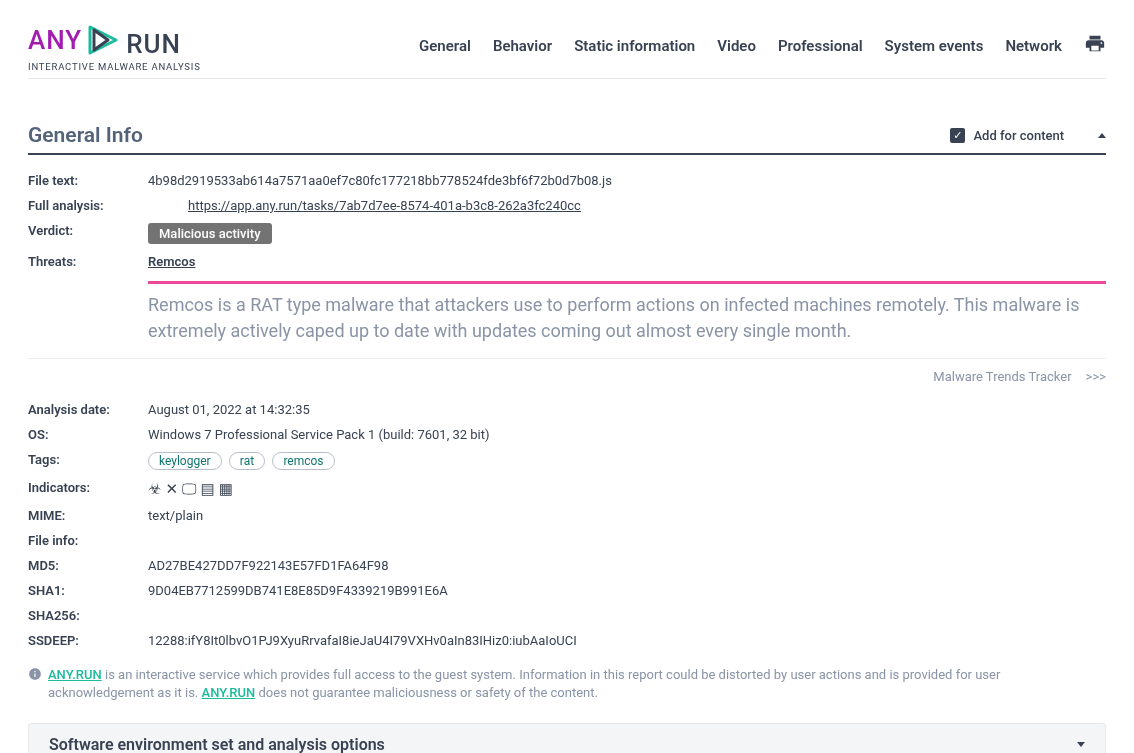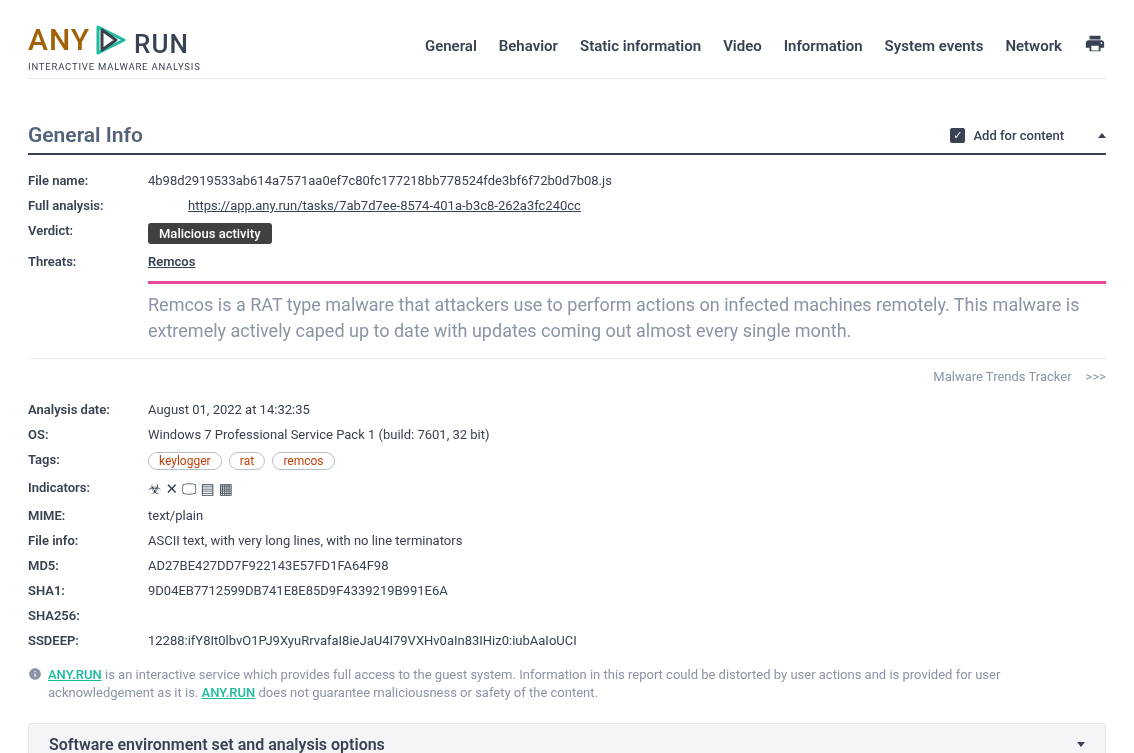--- a/index.html
+++ b/index.html
@@ -21,23 +21,23 @@
   .logo-wrap {
     display: flex;
     flex-direction: column;
   }
   .logo {
     display: flex;
     align-items: center;
     gap: 2px;
   }
   .logo-any {
-    font-size: 30px;
-    font-weight: 500;
-    color: #a16207;
+    font-size: 26px;
+    font-weight: 500;
+    color: #a21caf;
     letter-spacing: 1px;
   }
   .logo-run {
     font-size: 26px;
     font-weight: 500;
     color: #384252;
     letter-spacing: 1px;
     margin-top: 9px;
   }
   .logo-sub {
@@ -117,21 +117,21 @@
     color: #384252;
     word-break: break-all;
   }
   .info-value a {
     color: #384252;
     text-decoration: underline;
     margin-left: 40px;
   }
   .verdict-badge {
     display: inline-block;
-    background: #404040;
+    background: #737373;
     color: #fff;
     padding: 3px 11px;
     border-radius: 3px;
     font-size: 13px;
     font-weight: 500;
   }
   .threat-link {
     font-weight: 600;
     text-decoration: underline;
     color: #384252;
@@ -154,21 +154,21 @@
     margin: 14px 0 18px 0;
     border-top: 1px solid #eee;
     padding-top: 10px;
   }
   .tag-pill {
     display: inline-block;
     border: 1px solid #b8bec9;
     border-radius: 10px;
     padding: 1px 10px;
     font-size: 12px;
-    color: #c2410c;
+    color: #0f766e;
     margin-right: 4px;
   }
   .indicators {
     display: flex;
     gap: 4px;
     font-size: 15px;
     color: #384252;
   }
   .disclaimer {
     display: flex;
@@ -223,42 +223,42 @@
       </svg>
       <span class="logo-run">RUN</span>
     </div>
     <span class="logo-sub">INTERACTIVE MALWARE ANALYSIS</span>
   </div>
   <div class="nav">
     <a href="#">General</a>
     <a href="#">Behavior</a>
     <a href="#">Static information</a>
     <a href="#">Video</a>
-    <a href="#">Information</a>
+    <a href="#">Professional</a>
     <a href="#">System events</a>
     <a href="#">Network</a>
     <span class="print-icon">
       <svg viewBox="0 0 24 24">
           <path d="M19 8H5c-1.66 0-3 1.34-3 3v5h4v4h12v-4h4v-5c0-1.66-1.34-3-3-3zm-3 11H8v-5h8v5zm3-7c-.55 0-1-.45-1-1s.45-1 1-1 1 .45 1 1-.45 1-1 1zm-1-9H6v4h12V3z"></path>
         </svg>
     </span>
   </div>
 </div>
 
 <div class="title-row">
   <div class="title">General Info</div>
   <div class="print-toggle">
     <span class="checkbox">✓</span>
     <span>Add for content</span>
     <span class="chevron"></span>
   </div>
 </div>
 
 <div class="info-row">
-  <div class="info-label">File name:</div>
+  <div class="info-label">File text:</div>
   <div class="info-value">4b98d2919533ab614a7571aa0ef7c80fc177218bb778524fde3bf6f72b0d7b08.js</div>
 </div>
 
 <div class="info-row">
   <div class="info-label">Full analysis:</div>
   <div class="info-value"><a href="#">https://app.any.run/tasks/7ab7d7ee-8574-401a-b3c8-262a3fc240cc</a></div>
 </div>
 
 <div class="info-row">
   <div class="info-label">Verdict:</div>
@@ -307,21 +307,20 @@
   </div>
 </div>
 
 <div class="info-row">
   <div class="info-label">MIME:</div>
   <div class="info-value">text/plain</div>
 </div>
 
 <div class="info-row">
   <div class="info-label">File info:</div>
-  <div class="info-value">ASCII text, with very long lines, with no line terminators</div>
 </div>
 
 <div class="info-row">
   <div class="info-label">MD5:</div>
   <div class="info-value">AD27BE427DD7F922143E57FD1FA64F98</div>
 </div>
 
 <div class="info-row">
   <div class="info-label">SHA1:</div>
   <div class="info-value">9D04EB7712599DB741E8E85D9F4339219B991E6A</div>

